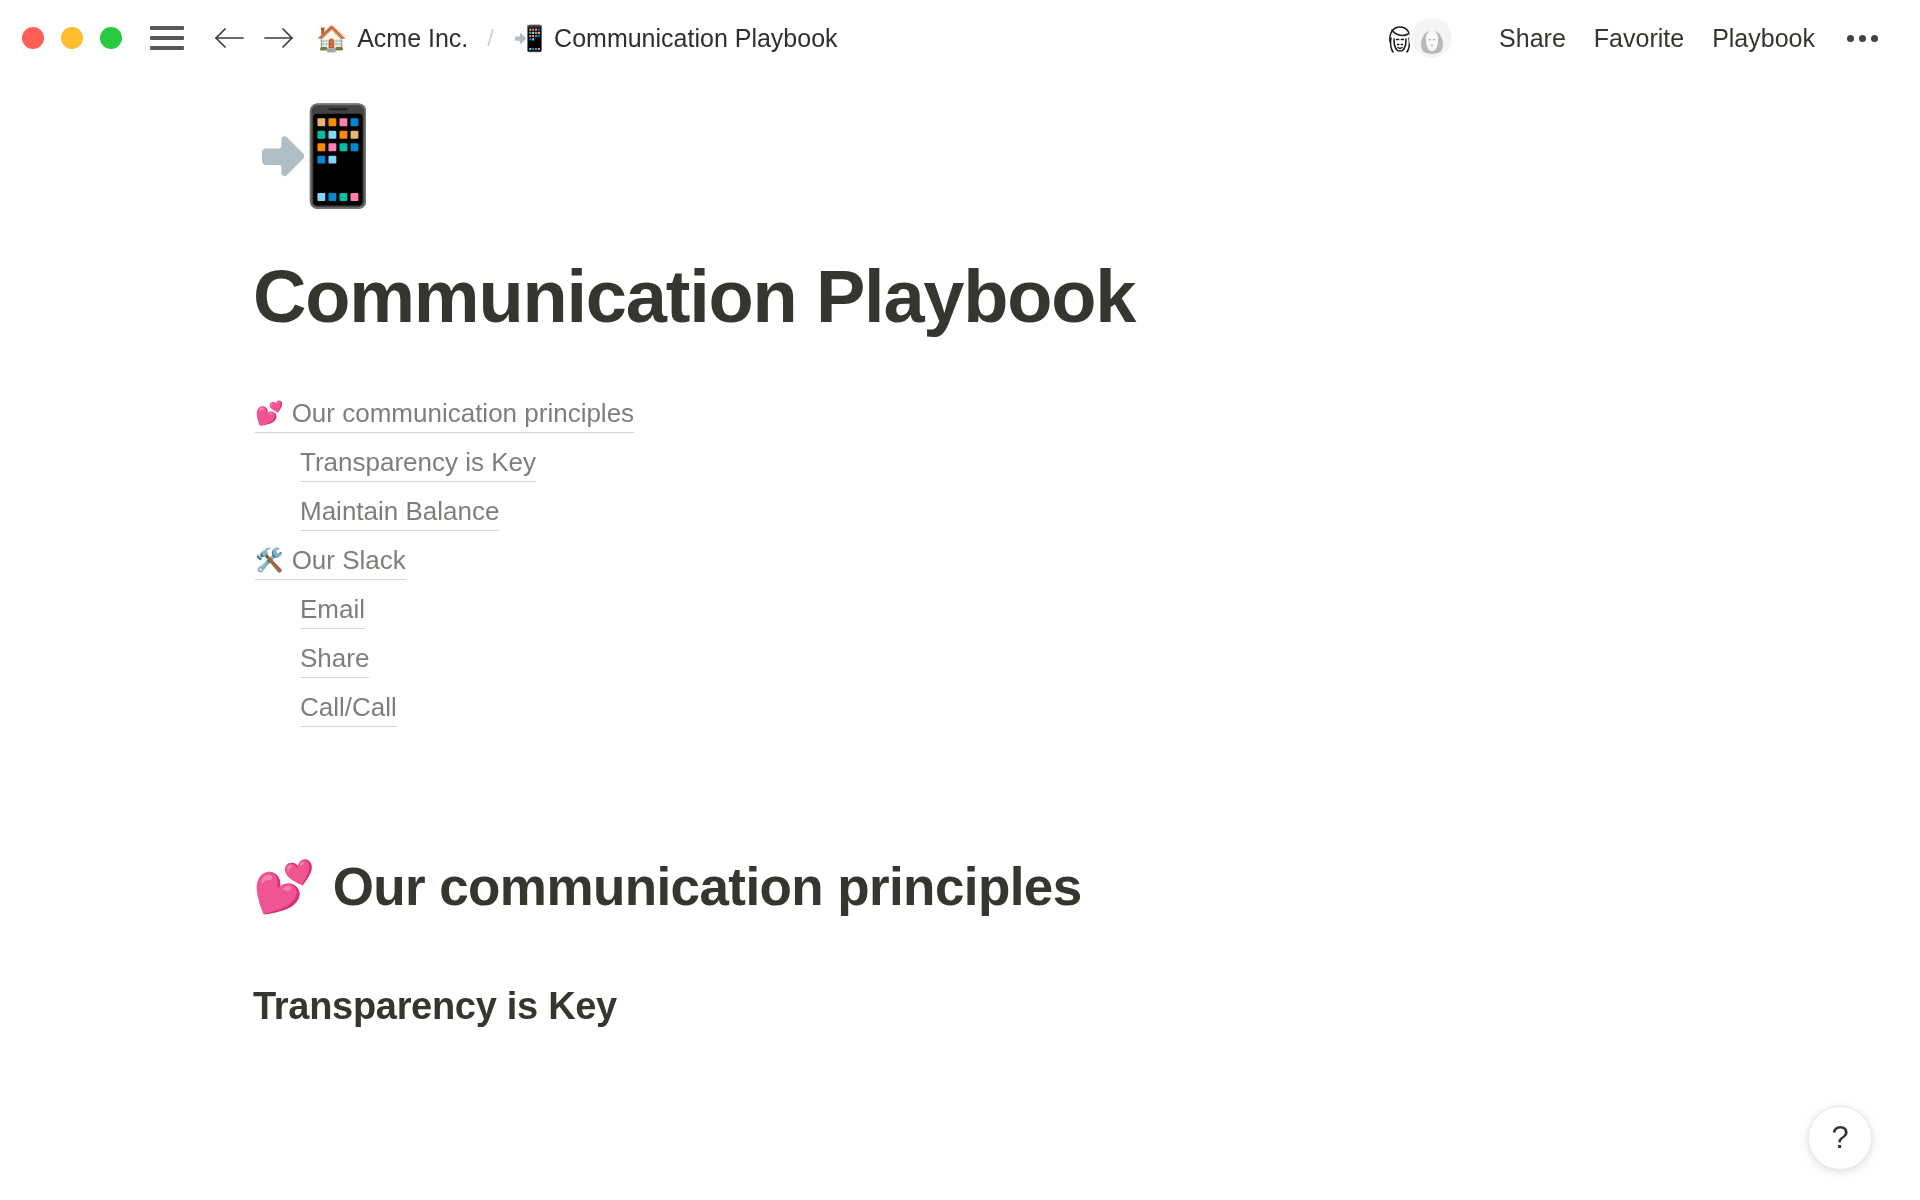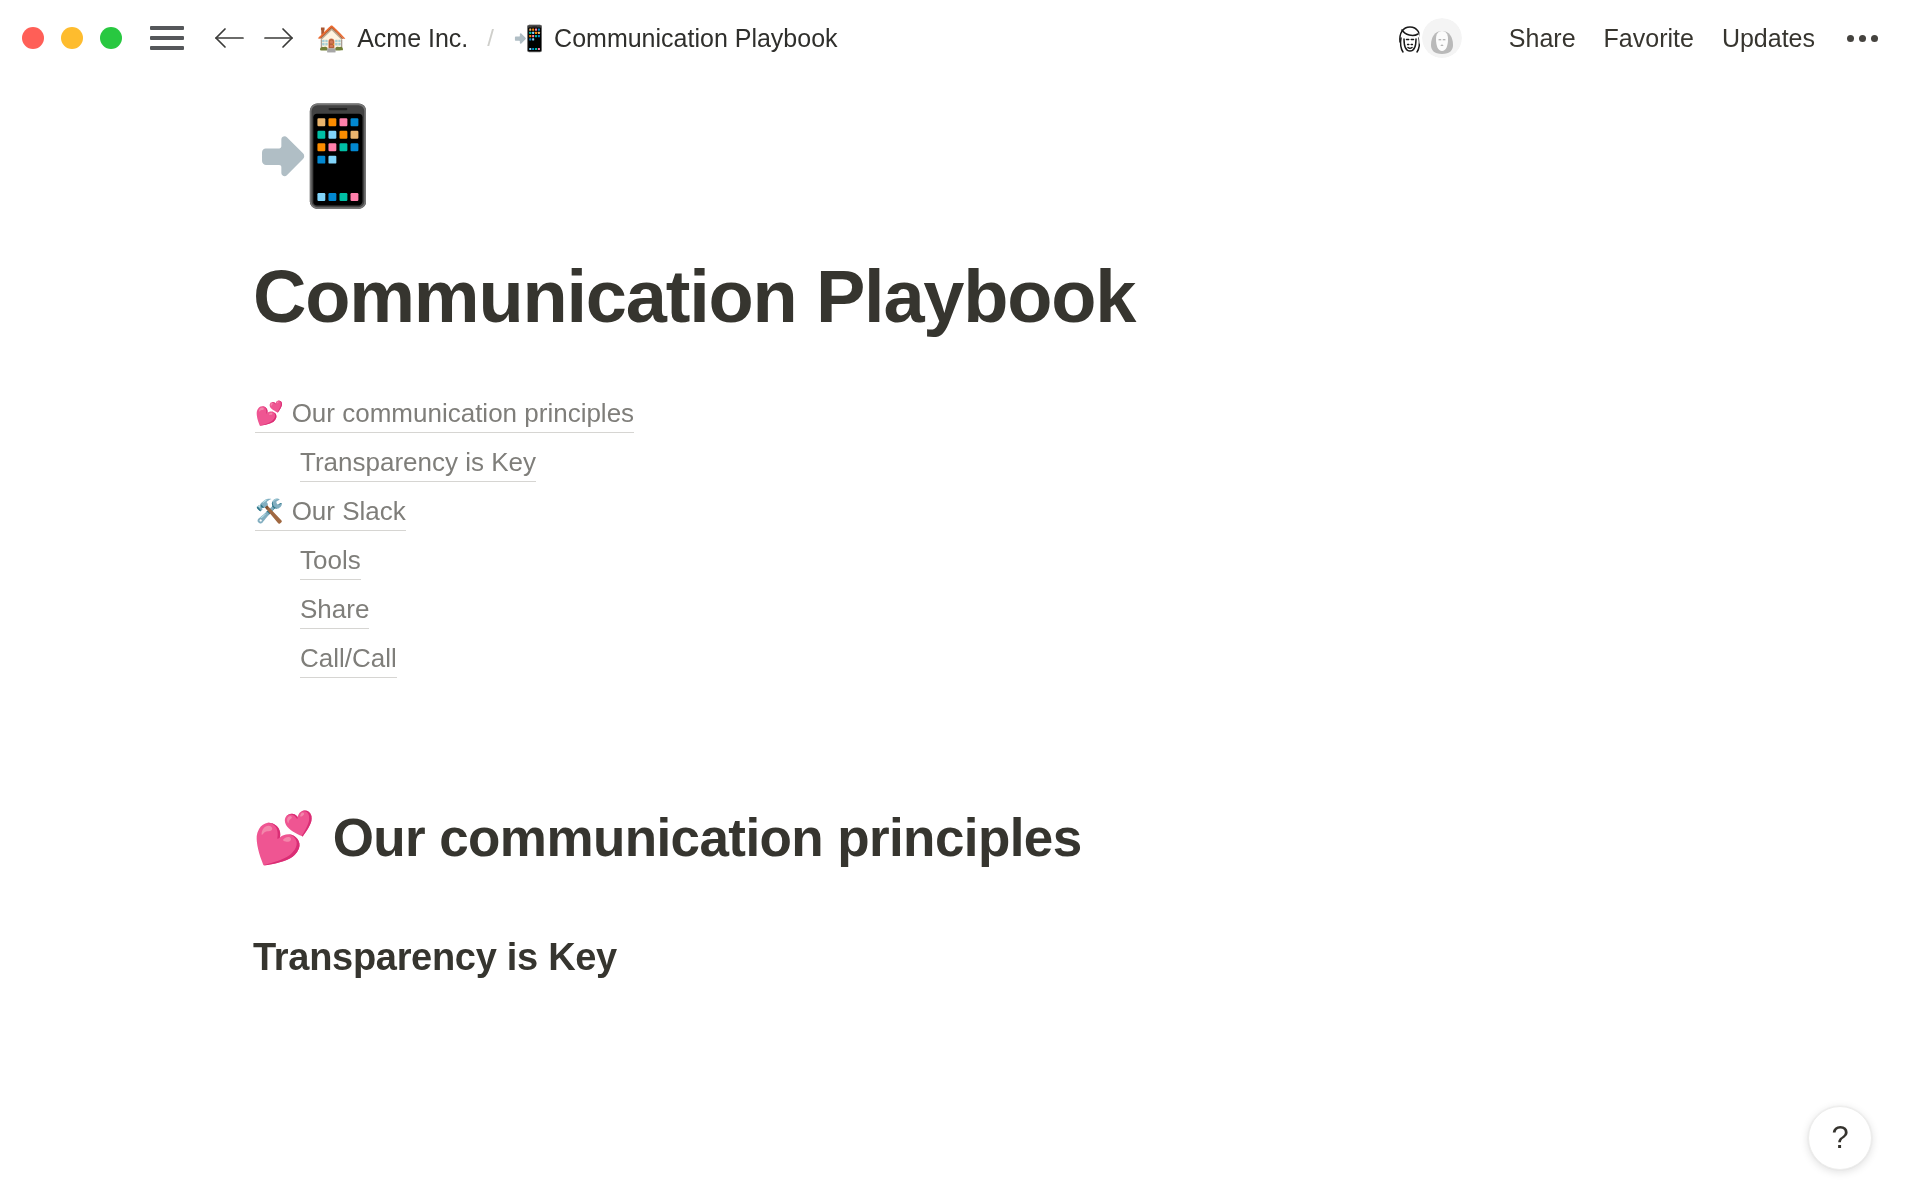--- a/index.html
+++ b/index.html
@@ -325,21 +325,21 @@
             <g stroke="#9d9d9d" stroke-width="1.1" stroke-linecap="round" fill="none">
               <path d="M17 21.8h1.8M21.2 21.8H23"></path>
               <path d="M19.2 27.2h1.6"></path>
             </g>
           </svg>
         </span>
       </div>
 
       <div class="topbar-action">Share</div>
       <div class="topbar-action">Favorite</div>
-      <div class="topbar-action">Updates</div>
+      <div class="topbar-action">Playbook</div>
 
       <div class="more-dots">
         <i></i>
         <i></i>
         <i></i>
       </div>
     </div>
   </div>
 
   <div class="content">
@@ -356,31 +356,36 @@
           <span>Our communication principles</span>
         </span>
       </div>
 
       <div class="toc-item toc-level-1">
         <span class="toc-text">
           <span>Transparency is Key</span>
         </span>
       </div>
 
+      <div class="toc-item toc-level-1">
+        <span class="toc-text">
+          <span>Maintain Balance</span>
+        </span>
+      </div>
 
       <div class="toc-item toc-level-0">
         <span class="toc-text">
           <span class="toc-emoji">🛠️</span>
           <span>Our Slack</span>
         </span>
       </div>
 
       <div class="toc-item toc-level-1">
         <span class="toc-text">
-          <span>Tools</span>
+          <span>Email</span>
         </span>
       </div>
 
       <div class="toc-item toc-level-1">
         <span class="toc-text">
           <span>Share</span>
         </span>
       </div>
 
       <div class="toc-item toc-level-1">

